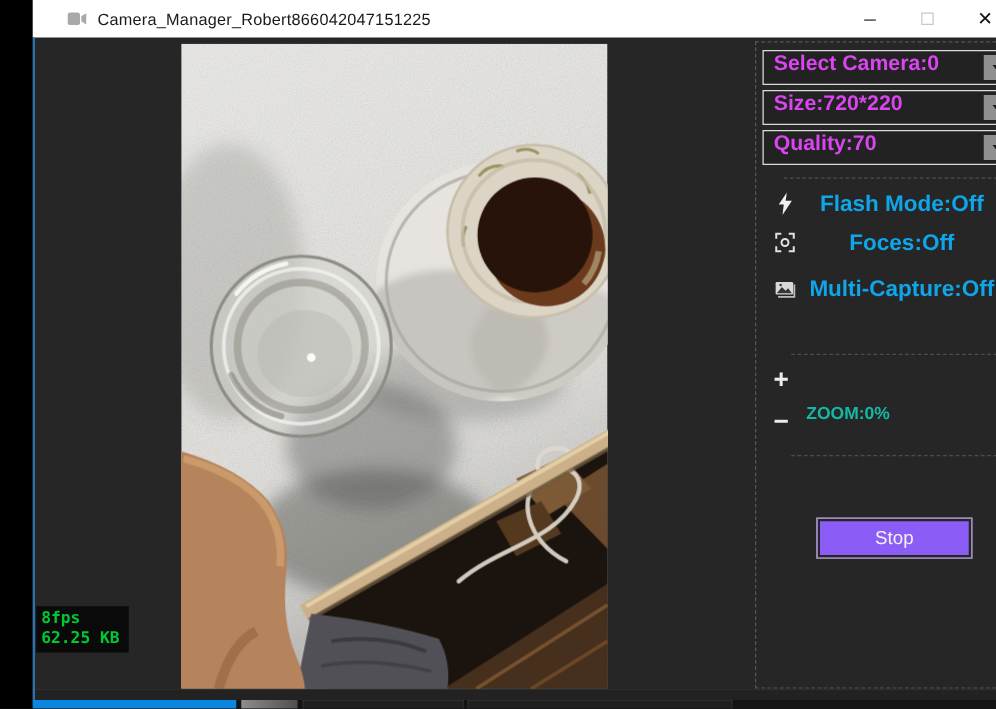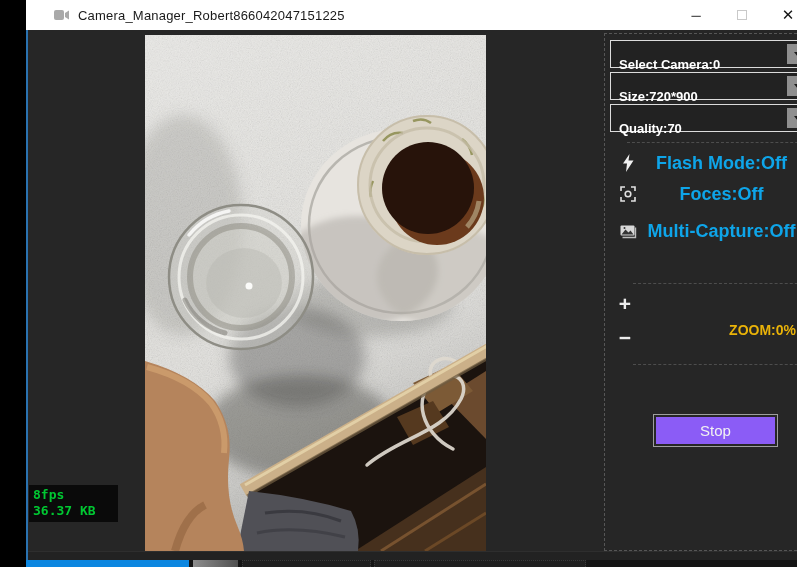--- a/index.html
+++ b/index.html
@@ -20,37 +20,37 @@
   .left-accent { position:absolute; left:0; top:30px; width:2px; height:530px; background:#2a72b0; z-index:4; }
   .right-strip { position:absolute; right:0; top:0; width:4px; height:567px; z-index:6; background:#2a2a2a; }
   .rs-blue { position:absolute; top:0; left:0; width:4px; height:135px; background:#1a5c96; }
   .rs-thumb { position:absolute; top:135px; left:0; width:4px; height:53px; background:#c4c4c4; }
 
   
   .video { position:absolute; left:119px; top:35px; width:341px; height:516px; background:#111; }
   .video svg { display:block; }
 
   
-  .stats { position:absolute; left:3px; top:485px; background:#0a0a0a; padding:2px 22px 3px 4px; z-index:2; }
+  .stats { position:absolute; left:3px; top:485px; background:#0a0a0a; padding:2px 7px 3px 4px; z-index:2; }
   .stats div { font-family:"DejaVu Sans Mono", monospace; font-weight:bold; font-size:13px; line-height:16px; color:#00c832; white-space:nowrap; }
 
   
   .sidebar { position:absolute; left:578px; top:33px; width:213px; height:518px; border:1px dashed #565656; z-index:2; }
   .combo { position:absolute; left:5px; width:202px; height:28px; background:#222222; border:1px solid #dcdcdc; cursor:pointer; }
-  .combo-label { position:absolute; left:8px; top:16px; font-size:13px; font-weight:bold; color:#ffffff; }
+  .combo-label { position:absolute; left:8px; top:0; font-size:17px; font-weight:bold; color:#d946ef; }
   .combo-btn { position:absolute; right:3px; top:3px; bottom:3px; width:21px; background:#8f8f8f; display:flex; align-items:center; justify-content:center; cursor:pointer; }
   .tri { width:0; height:0; border-left:4px solid transparent; border-right:4px solid transparent; border-top:5px solid #1c1c1c; }
   .sep { position:absolute; left:22px; right:3px; border-top:1px dashed #4d4d4d; }
 
   .setting-row { position:absolute; left:5px; width:203px; height:30px; display:flex; align-items:center; cursor:pointer; }
   .s-icon { width:20px; margin-left:8px; display:flex; align-items:center; justify-content:center; }
   .s-label { flex:1; text-align:center; font-size:18px; font-weight:bold; color:#0ea5e9; padding-right:8px; }
 
   .zoom-btn { position:absolute; left:8px; width:24px; height:24px; background:transparent; border:none; color:#ececec; font-size:21px; font-weight:bold; line-height:20px; cursor:pointer; font-family:"Liberation Sans",sans-serif; }
-  .zoom-label { position:absolute; left:40px; right:20px; top:288px; text-align:right; font-size:14px; font-weight:bold; color:#eab308; }
+  .zoom-label { position:absolute; left:40px; right:20px; top:288px; text-align:left; font-size:14px; font-weight:bold; color:#14b8a6; }
 
   .stop { position:absolute; left:48px; top:380px; width:125px; height:33px; background:#8b5cf6; border:1px solid #9e9e9e; box-shadow:inset 0 0 0 2px #262626; color:#f2f2f2; font-size:15px; font-family:"Liberation Sans",sans-serif; cursor:pointer; }
 
   
   .statusbar { position:absolute; left:0; top:551px; width:797px; height:9px; background:#222222; border-top:1px solid #2e2e2e; z-index:3; }
   .taskbar { position:absolute; left:0; top:560px; width:797px; height:7px; background:#141414; z-index:5; }
   .tb-blue { position:absolute; left:0; top:0; width:163px; height:7px; background:#0b86e0; }
   .tb-thumb { position:absolute; left:167px; top:0; width:45px; height:7px; background:linear-gradient(90deg,#8d8d8d,#4f4f4f); }
   .tb-seg { position:absolute; top:0; height:7px; background:#1f1f1f; border:1px dotted #3a3a3a; border-bottom:none; }
   .tb-seg.s1 { left:216px; width:129px; }
@@ -164,33 +164,33 @@
       <path d="M112,498 Q150,490 200,502" stroke="#3a3a41" stroke-width="3" fill="none" opacity="0.7"></path>
 
       <path d="M0,326 Q48,340 70,366 Q88,392 84,424 Q80,462 92,490 Q98,504 99,516 L0,516 Z" fill="#b5845c"></path>
       <path d="M2,332 Q46,344 66,368 Q82,390 79,418" stroke="#d6a673" stroke-width="6" fill="none" opacity="0.65"></path>
       <path d="M30,516 Q40,480 60,470" stroke="#8a5c38" stroke-width="8" fill="none" opacity="0.5"></path>
     </svg>
   </div>
 
   <div class="stats">
     <div>8fps</div>
-    <div>36.37 KB</div>
+    <div>62.25 KB</div>
   </div>
 
   <div class="sidebar">
 
     <div class="combo" style="top:6px;">
       <span class="combo-label">Select Camera:0</span>
       <span class="combo-btn">
           <i class="tri"></i>
         </span>
     </div>
     <div class="combo" style="top:38px;">
-      <span class="combo-label">Size:720*900</span>
+      <span class="combo-label">Size:720*220</span>
       <span class="combo-btn">
           <i class="tri"></i>
         </span>
     </div>
     <div class="combo" style="top:70px;padding-left:16px;">
       <span class="combo-label">Quality:70</span>
       <span class="combo-btn">
           <i class="tri"></i>
         </span>
     </div>

